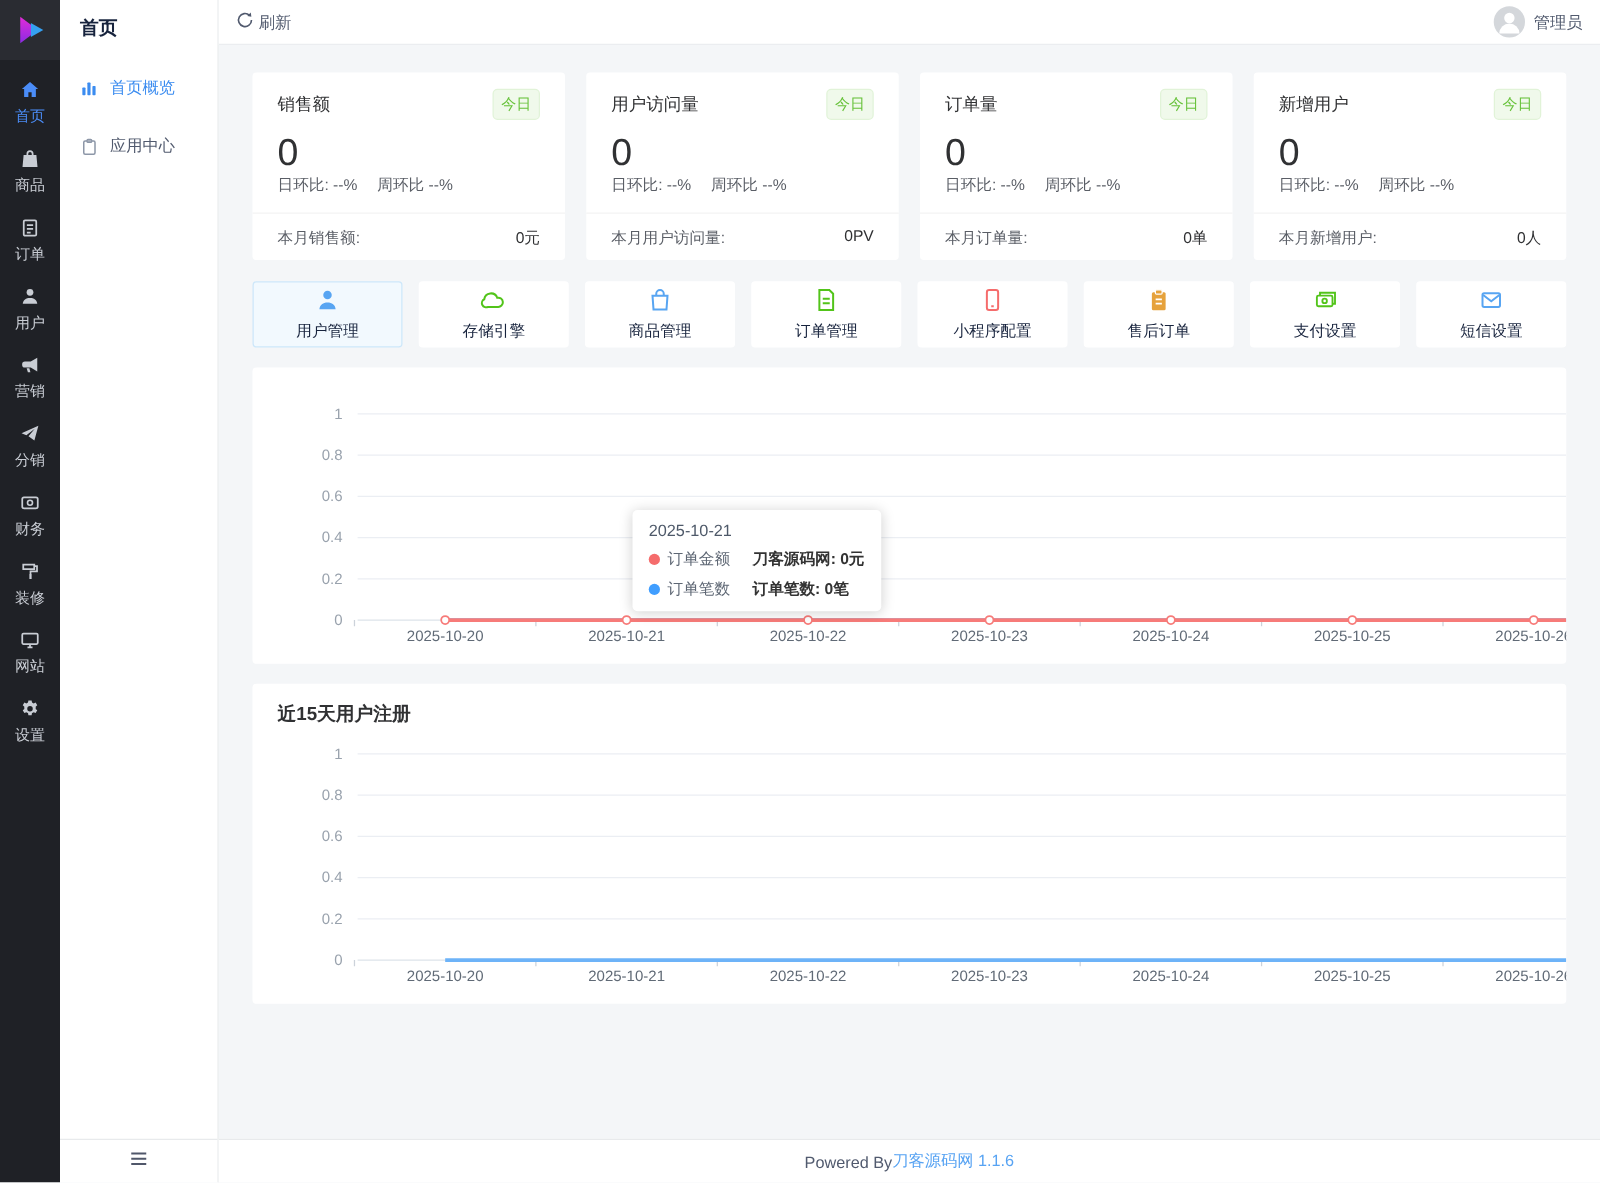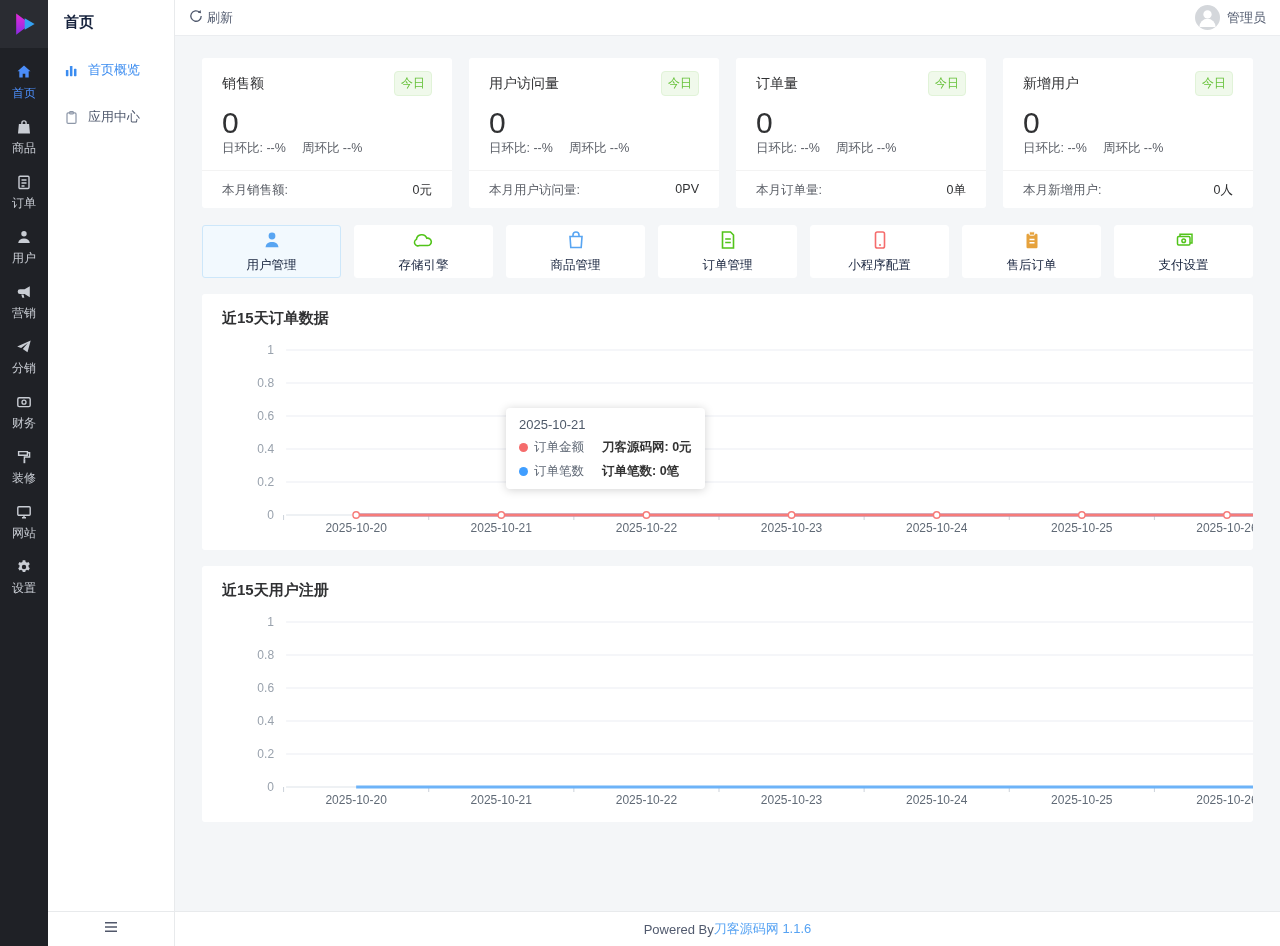--- a/index.html
+++ b/index.html
@@ -349,24 +349,32 @@
         <div class="tile">
           <span class="tile-ico" style="color: rgb(82, 196, 26);">
               <svg width="22" height="22" viewBox="0 0 22 22" fill="none" stroke="currentColor" stroke-width="1.5">
                 <rect x="4.5" y="7.5" width="12.5" height="8.5" rx="1.2"></rect>
                 <path d="M7 7.5V5.2h12V14h-2"></path>
                 <circle cx="10.7" cy="11.7" r="1.8"></circle>
               </svg>
             </span>
           <span class="tile-label">支付设置</span>
         </div>
+        <div class="tile">
+          <span class="tile-ico" style="color: rgb(88, 165, 242);">
+              <svg width="22" height="22" viewBox="0 0 22 22" fill="none" stroke="currentColor" stroke-width="1.6">
+                <rect x="4" y="5.5" width="14" height="11" rx="1.3"></rect>
+                <path d="M4.5 7l6.5 5 6.5-5"></path>
+              </svg>
+            </span>
+          <span class="tile-label">短信设置</span>
+        </div>
       </div>
 
       <div class="panel">
-        <div class="panel-title">近15天订单数据</div>
         <svg id="chart-0" class="chart-svg" viewBox="0 0 1050 210" preserveAspectRatio="none">
             <line x1="84" y1="181" x2="1050" y2="181" stroke="#dde3ea" stroke-width="1"></line>
             <text x="72" y="185" text-anchor="end" fill="#99a2ad" font-size="12">0</text>
             <line x1="84" y1="148" x2="1050" y2="148" stroke="#ebeef3" stroke-width="1"></line>
             <text x="72" y="152" text-anchor="end" fill="#99a2ad" font-size="12">0.2</text>
             <line x1="84" y1="115" x2="1050" y2="115" stroke="#ebeef3" stroke-width="1"></line>
             <text x="72" y="119" text-anchor="end" fill="#99a2ad" font-size="12">0.4</text>
             <line x1="84" y1="82" x2="1050" y2="82" stroke="#ebeef3" stroke-width="1"></line>
             <text x="72" y="86" text-anchor="end" fill="#99a2ad" font-size="12">0.6</text>
             <line x1="84" y1="49" x2="1050" y2="49" stroke="#ebeef3" stroke-width="1"></line>

